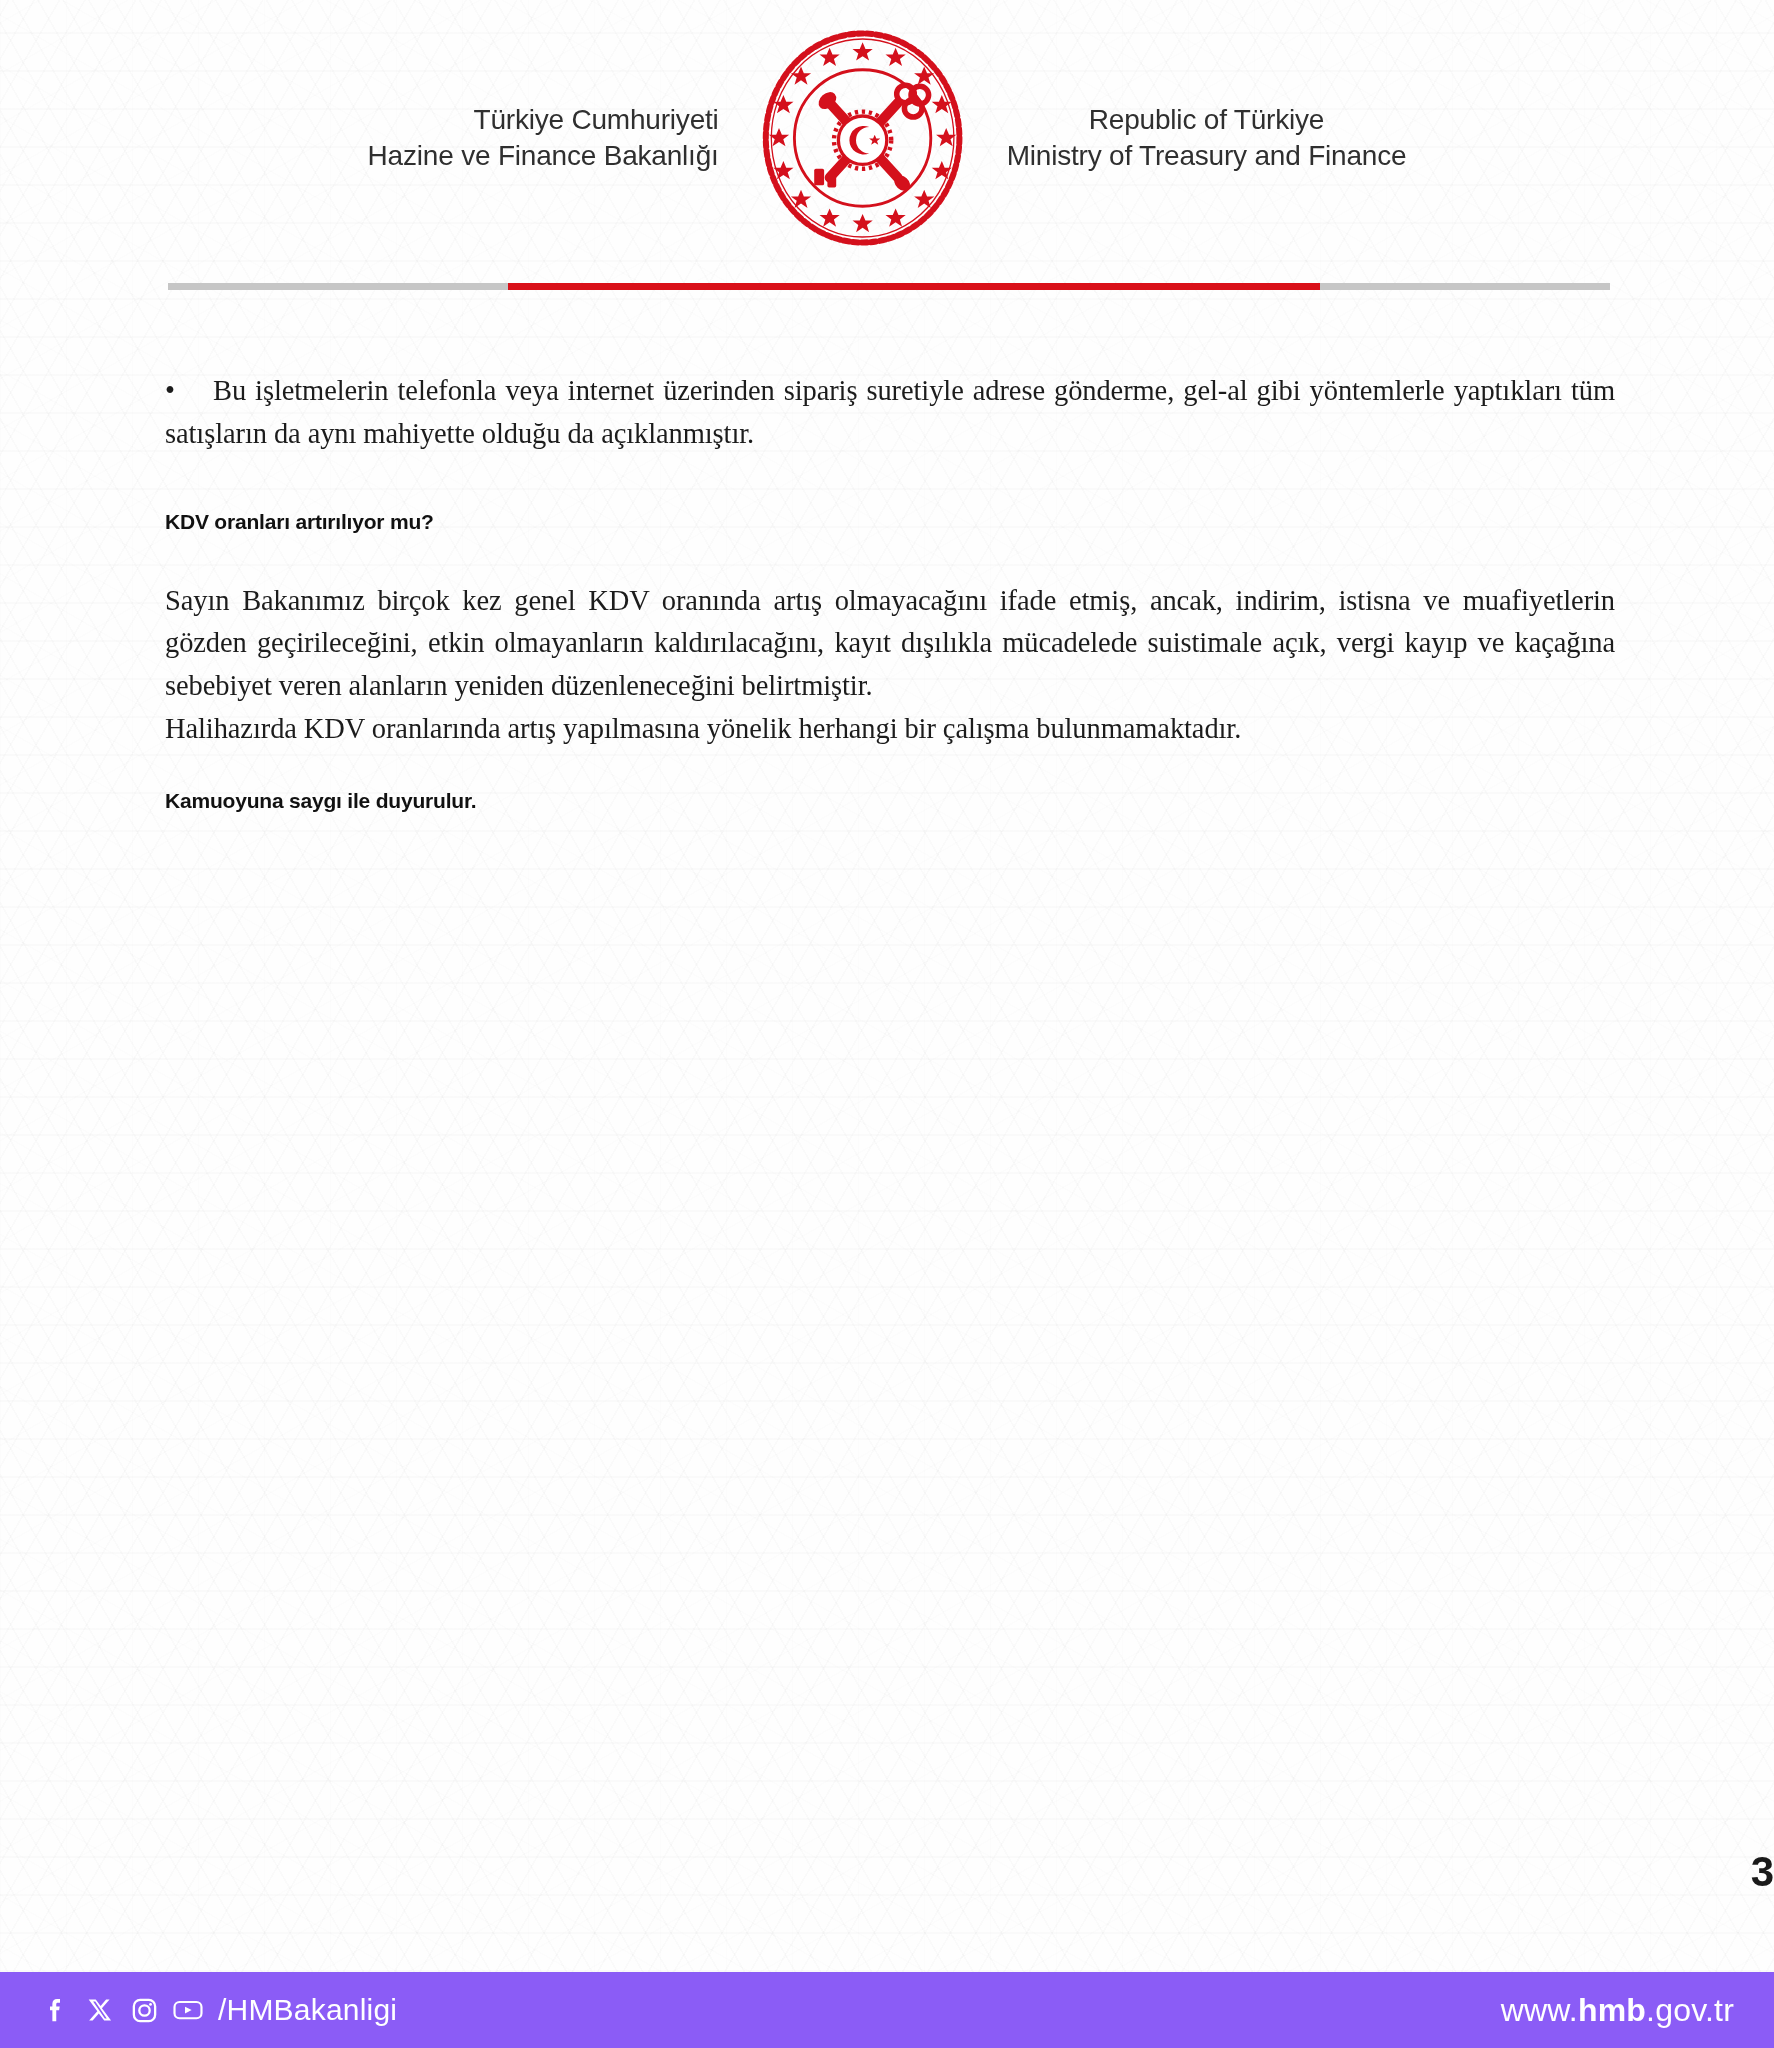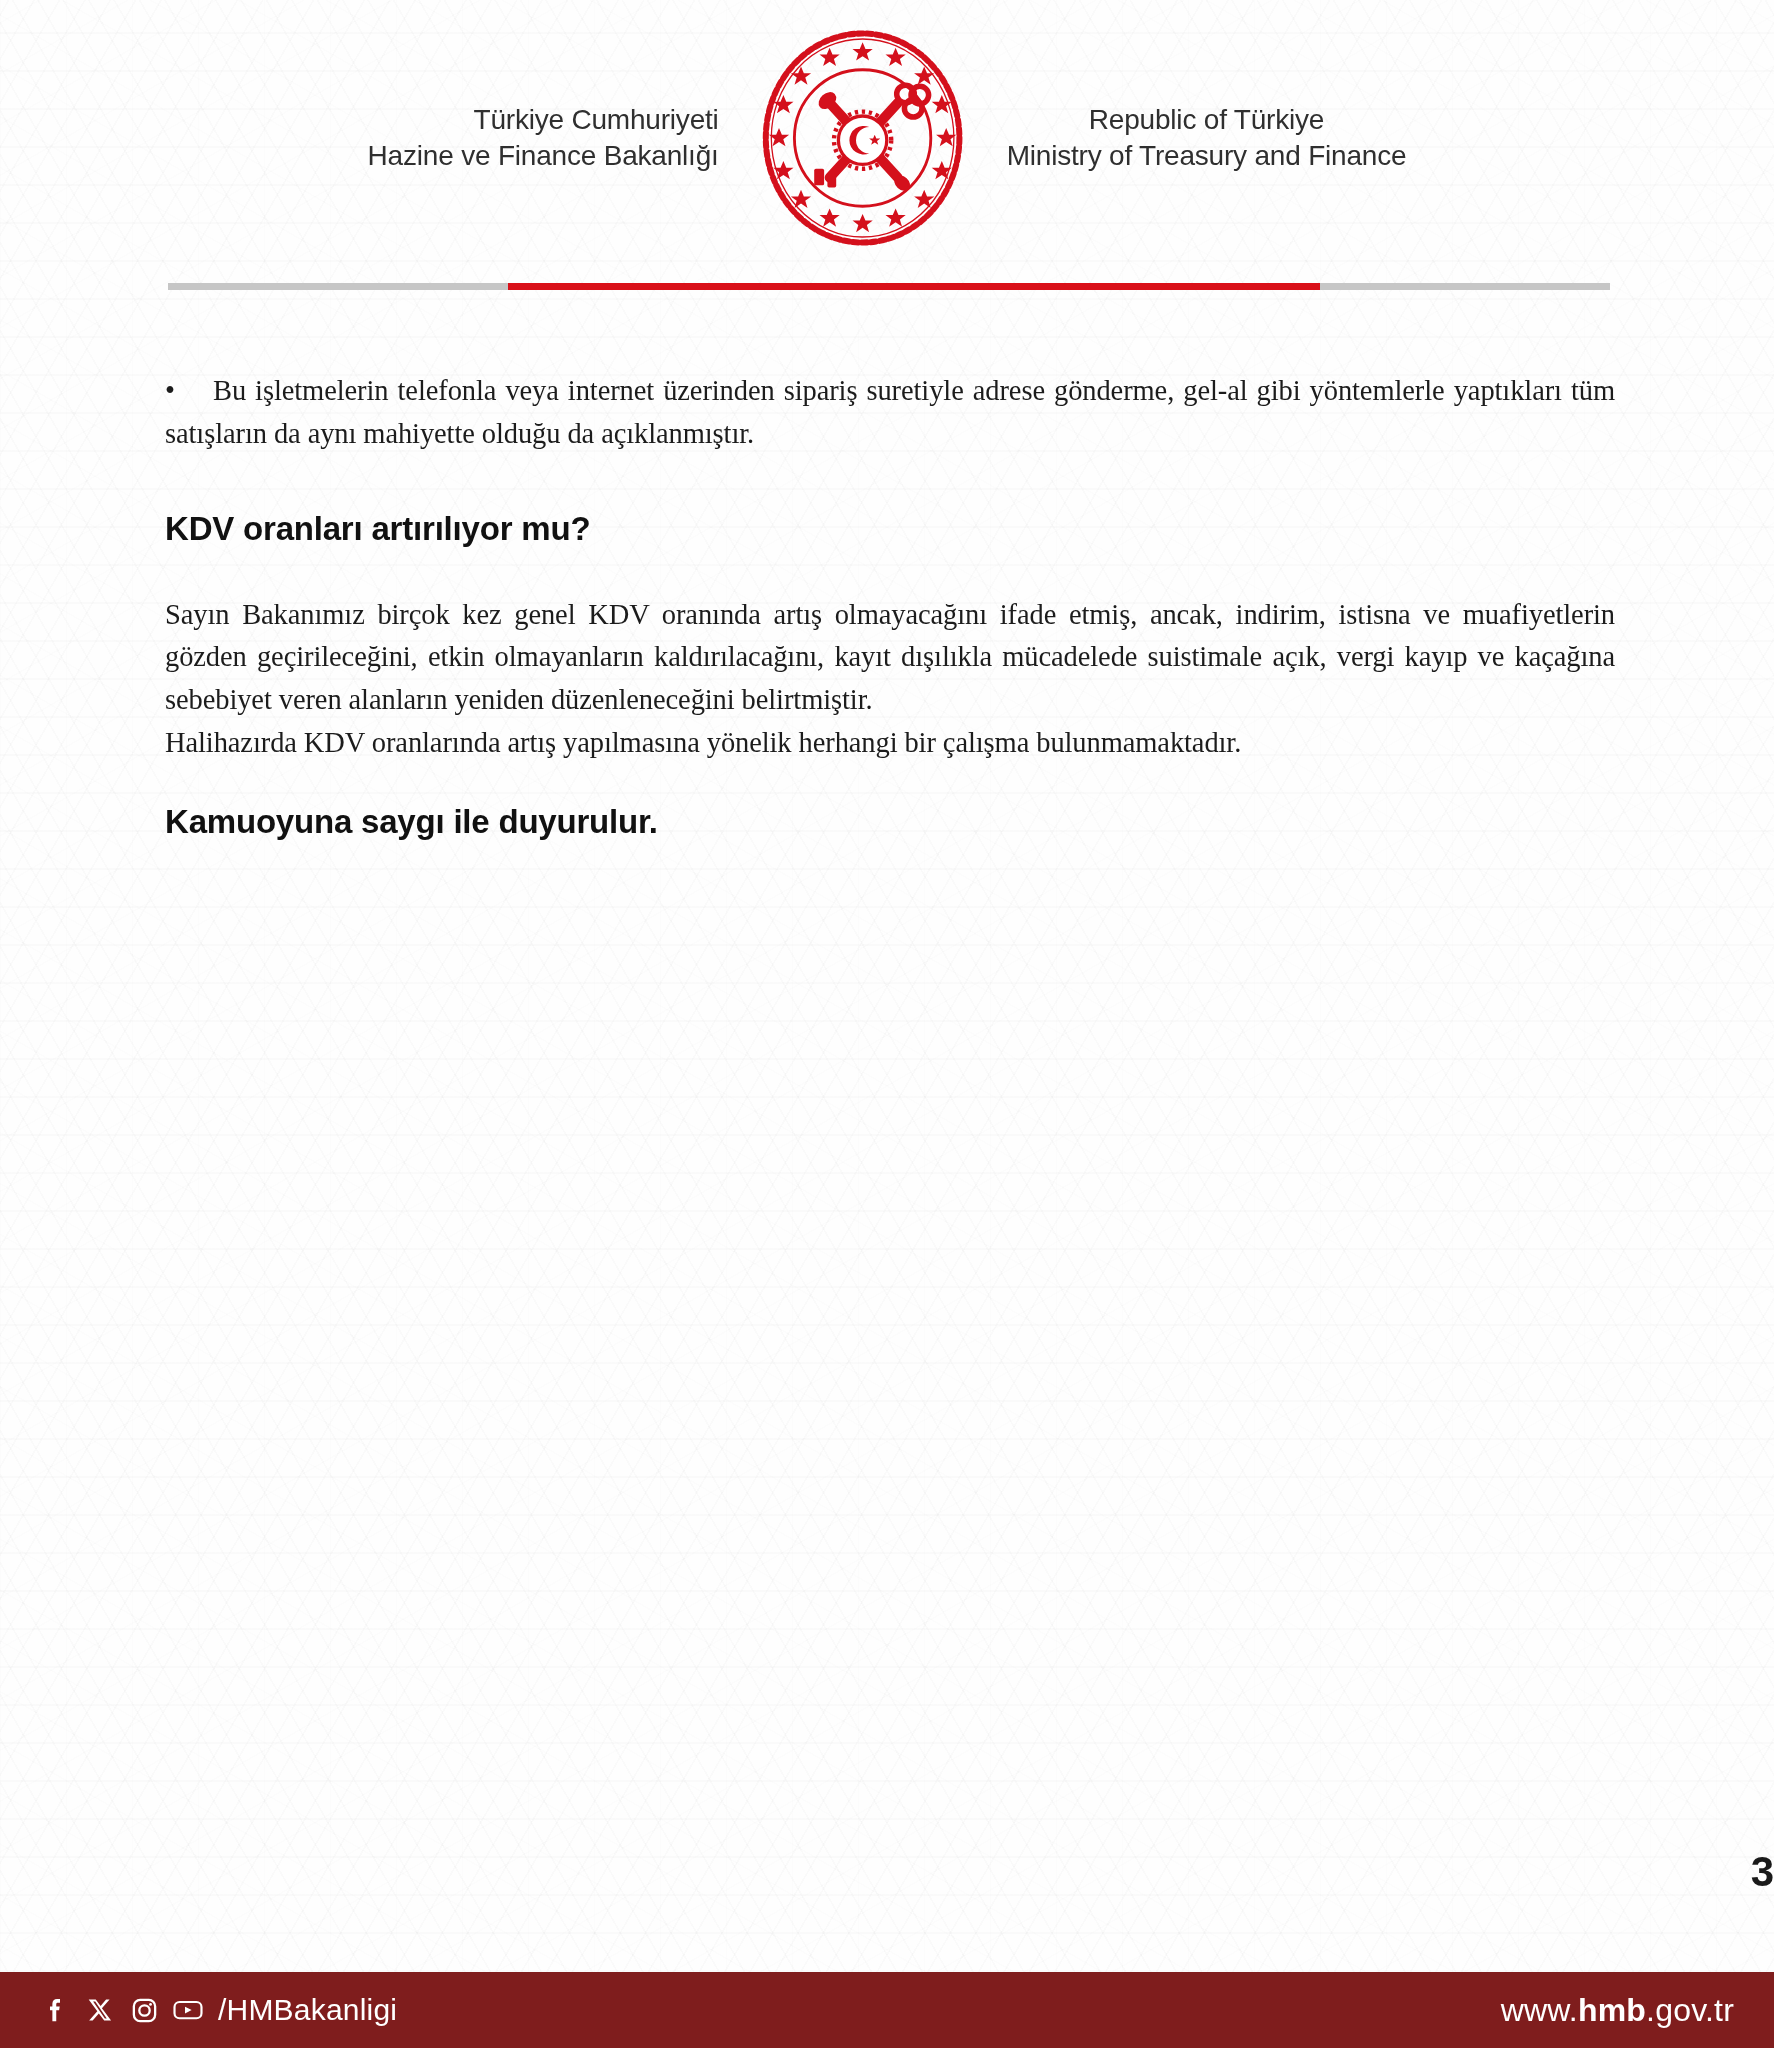--- a/index.html
+++ b/index.html
@@ -145,21 +145,21 @@
 
   .bullet-para {
     text-indent: 0;
   }
   .bullet-mark {
     display: inline-block;
     width: 48px;
   }
 
   .heading {
-    font-size: 33px;
+    font-size: 21px;
     font-weight: bold;
     color: #111111;
     margin: 0;
     letter-spacing: -0.2px;
     font-family: "Liberation Sans", sans-serif;
   }
 
   .spacer-lg { height: 54px; }
   .spacer-md { height: 46px; }
   .spacer-sm { height: 38px; }
@@ -177,21 +177,21 @@
     font-family: "Liberation Sans", sans-serif;
   }
 
   
   #footer {
     position: absolute;
     left: 0;
     bottom: 0;
     width: 1774px;
     height: 76px;
-    background: #7f1d1d;
+    background: #8b5cf6;
     display: flex;
     align-items: center;
     justify-content: space-between;
     padding: 0 40px;
     box-sizing: border-box;
   }
 
   #social {
     display: flex;
     align-items: center;

